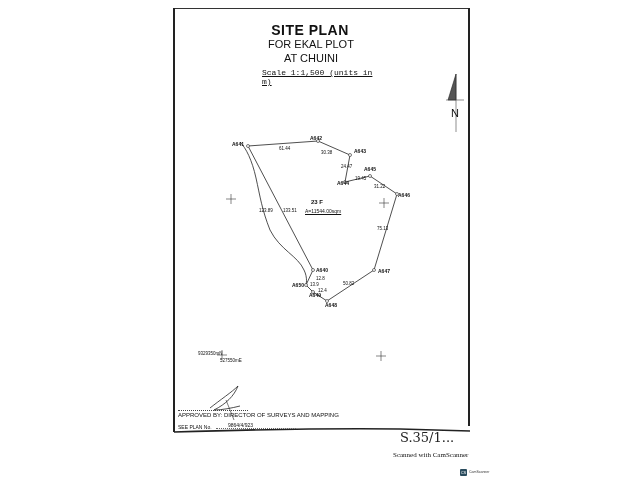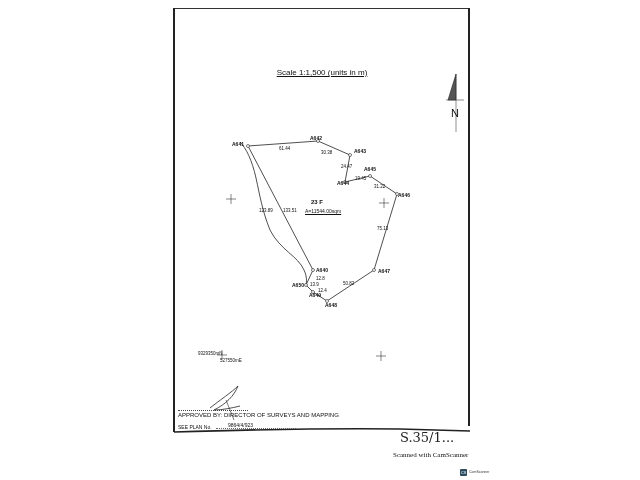--- a/index.html
+++ b/index.html
@@ -4,21 +4,21 @@
 <style>
   html, body { margin:0; padding:0; background:#ffffff; }
   body { width:640px; height:480px; position:relative; overflow:hidden; font-family:"Liberation Sans", sans-serif; color:#111; }
   .page { position:absolute; left:0; top:0; width:640px; height:480px; background:#fff; }
   .frame-left { position:absolute; left:173px; top:8px; width:2px; height:424px; background:#222; }
   .frame-right { position:absolute; left:468px; top:8px; width:2px; height:418px; background:#222; }
   .frame-top { position:absolute; left:173px; top:8px; width:297px; height:1px; background:#333; }
   .title { position:absolute; left:240px; top:22px; width:140px; text-align:center; font-weight:bold; font-size:14px; letter-spacing:0.5px; }
   .sub1 { position:absolute; left:236px; top:38px; width:150px; text-align:center; font-size:11px; }
   .sub2 { position:absolute; left:236px; top:52px; width:150px; text-align:center; font-size:11px; }
-  .scale { position:absolute; left:262px; top:68px; width:120px; text-align:center; font-size:8px; text-decoration:underline; }
+  .scale { position:absolute; left:262px; top:68px; width:120px; text-align:left; font-size:8px; text-decoration:underline;font-family:Liberation Mono, monospace; }
   .north { position:absolute; left:440px; top:72px; width:30px; height:60px; }
   .plan { position:absolute; left:0; top:0; width:640px; height:480px; }
   .lbl { position:absolute; font-size:5px; font-weight:bold; white-space:nowrap; }
   .dist { position:absolute; font-size:4.5px; white-space:nowrap; }
   .parcel { position:absolute; left:311px; top:199px; font-size:6px; font-weight:bold; }
   .area { position:absolute; left:305px; top:208px; font-size:5px; text-decoration:underline; }
   .coord1 { position:absolute; left:198px; top:351px; font-size:4.5px; }
   .coord2 { position:absolute; left:220px; top:358px; font-size:4.5px; }
   .approved { position:absolute; left:178px; top:412px; font-size:6px; }
   .seeplan { position:absolute; left:178px; top:424px; font-size:5px; }
@@ -32,20 +32,23 @@
   .cs-text { position:absolute; left:9px; top:1px; font-size:3.5px; color:#333; }
 </style>
 </head>
 <body>
 
 <div class="page">
   <div class="frame-top"></div>
   <div class="frame-left"></div>
   <div class="frame-right"></div>
 
+  <div class="title">SITE PLAN</div>
+  <div class="sub1">FOR EKAL PLOT</div>
+  <div class="sub2">AT CHUINI</div>
   <div class="scale">Scale 1:1,500 (units in m)</div>
 
   <div class="north">
     <svg width="30" height="60" viewBox="0 0 30 60">
       <polygon points="16,2 16,28 8,28" fill="#555" stroke="#222" stroke-width="0.6"></polygon>
       <line x1="16" y1="2" x2="16" y2="60" stroke="#444" stroke-width="0.6"></line>
       <line x1="6" y1="28" x2="24" y2="28" stroke="#444" stroke-width="0.6"></line>
       <text x="11" y="45" font-family="Liberation Sans, sans-serif" font-size="11" fill="#111">N</text>
     </svg>
   </div>

